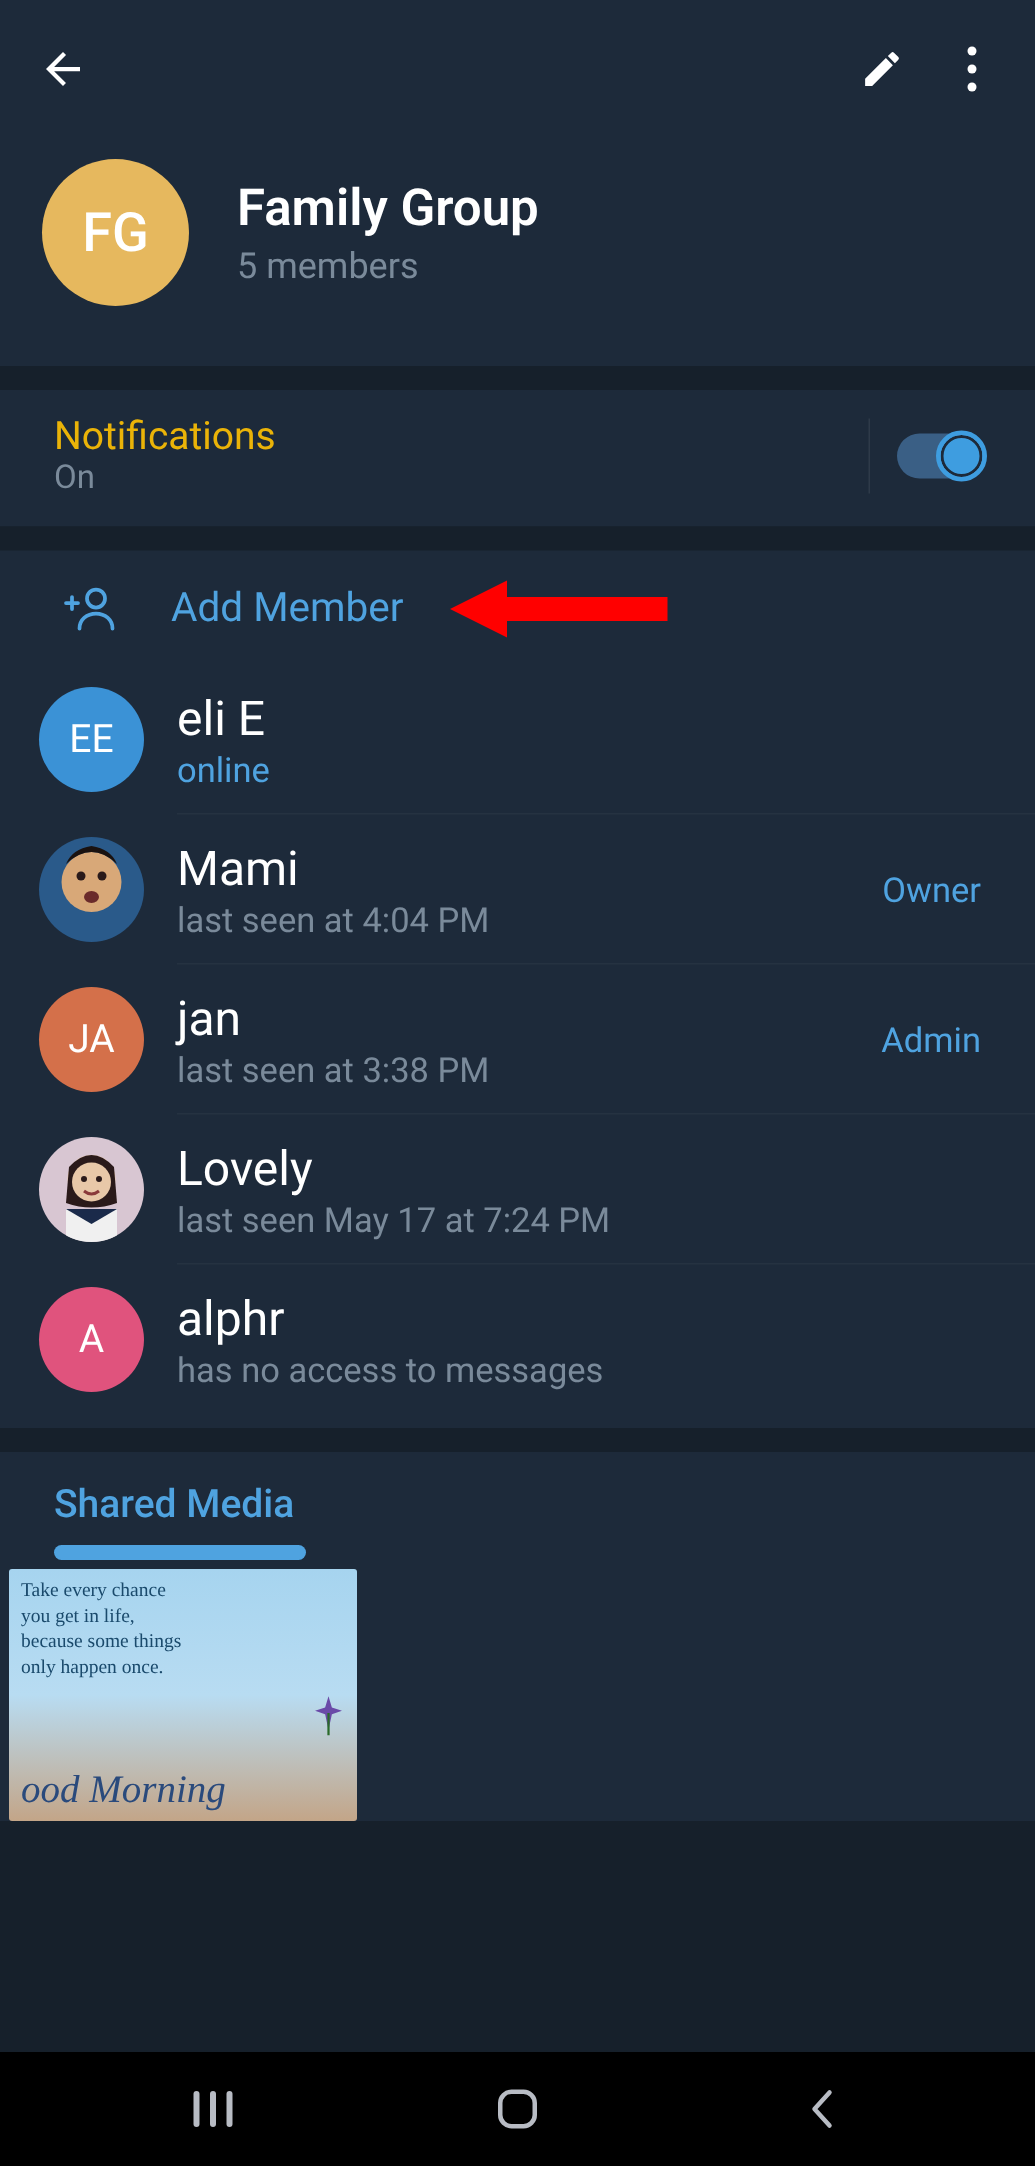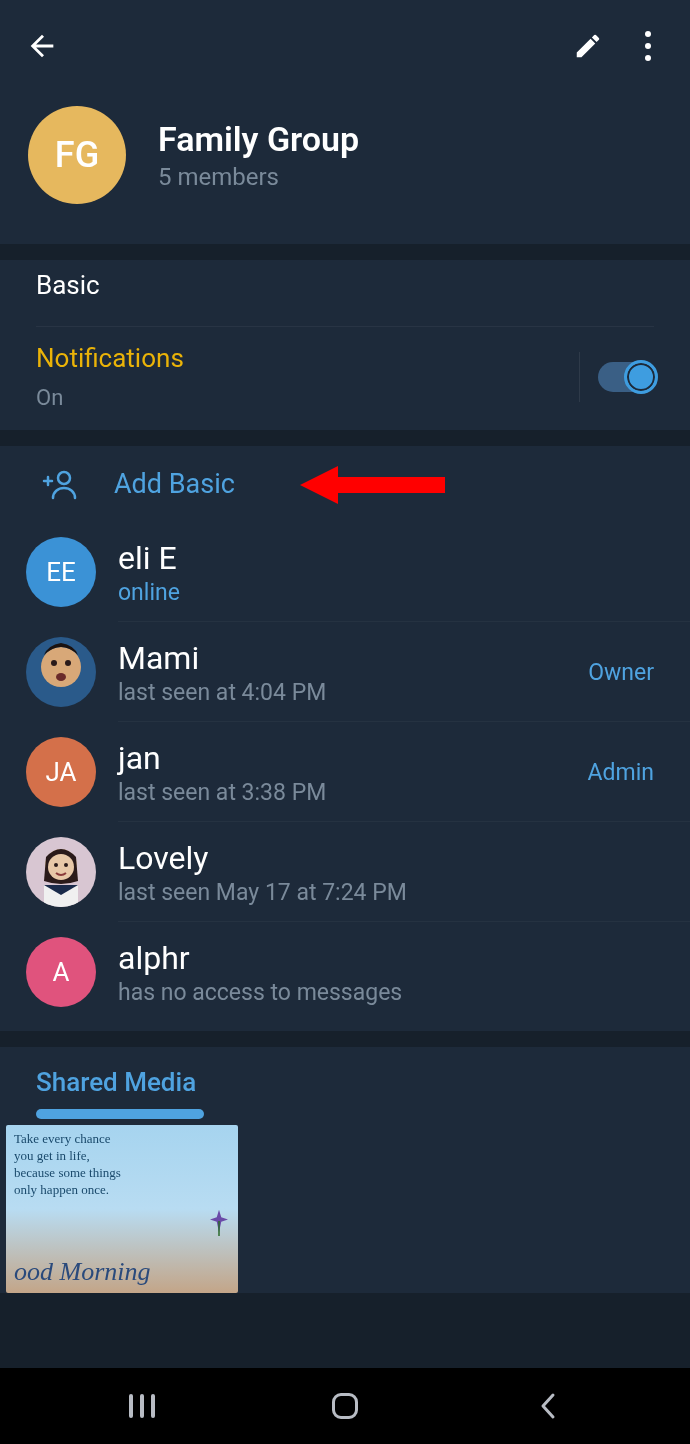--- a/index.html
+++ b/index.html
@@ -62,21 +62,21 @@
     padding: 10px 0 26px 0;
     border-bottom: 1px solid rgba(255,255,255,0.05);
   }
   .notif-row {
     display:flex; align-items:center;
     padding: 16px 0 20px 0;
     position:relative;
   }
   .notif-text { flex:1; }
   .notif-label { font-size: 26px; color:#eab308; }
-  .notif-status { font-size: 22px; color:#7a8a9a; margin-top:12px; }
+  .notif-status { font-size: 22px; color:#7a8a9a; margin-top:0; }
   .divider-v {
     width:1px; height:50px; background:rgba(255,255,255,0.08);
     margin-right:18px;
   }
   .switch {
     width: 56px; height: 30px; background:#3a5f85; border-radius:15px; position:relative; cursor:pointer;
   }
   .switch-knob {
     width:34px; height:34px; border-radius:50%; background:#3e9de0;
     border:3px solid #3e9de0; box-sizing:border-box;
@@ -214,21 +214,20 @@
   <div class="group-avatar">FG</div>
   <div>
     <div class="group-title">Family Group</div>
     <div class="group-sub">5 members</div>
   </div>
 </div>
 
 <div class="gap"></div>
 
 <div class="section">
-  <div class="info-row">Basic</div>
   <div class="notif-row">
     <div class="notif-text">
       <div class="notif-label">Notifications</div>
       <div class="notif-status">On</div>
     </div>
     <div class="divider-v"></div>
     <div class="switch">
       <div class="switch-knob"></div>
     </div>
   </div>
@@ -239,21 +238,21 @@
 <div class="members-section">
   <div class="add-member">
     <div class="add-icon">
       <svg width="40" height="32" viewBox="0 0 40 32" fill="none" stroke="#4fa3e0" stroke-width="2.5" stroke-linecap="round">
         <circle cx="25" cy="10" r="6"></circle>
         <path d="M14 30c0-6 5-10 11-10s11 4 11 10"></path>
         <line x1="5" y1="13" x2="13" y2="13"></line>
         <line x1="9" y1="9" x2="9" y2="17"></line>
       </svg>
     </div>
-    <div class="add-label">Add Basic</div>
+    <div class="add-label">Add Member</div>
     <div class="arrow-annotation">
       <svg width="150" height="50" viewBox="0 0 150 50">
         <polygon points="0,25 38,6 38,17 145,17 145,33 38,33 38,44" fill="#ff0000"></polygon>
       </svg>
     </div>
   </div>
 
   <div id="members-container">
       <div class="member">
         <div class="m-avatar" style="background: rgb(59, 146, 214);">EE</div>

